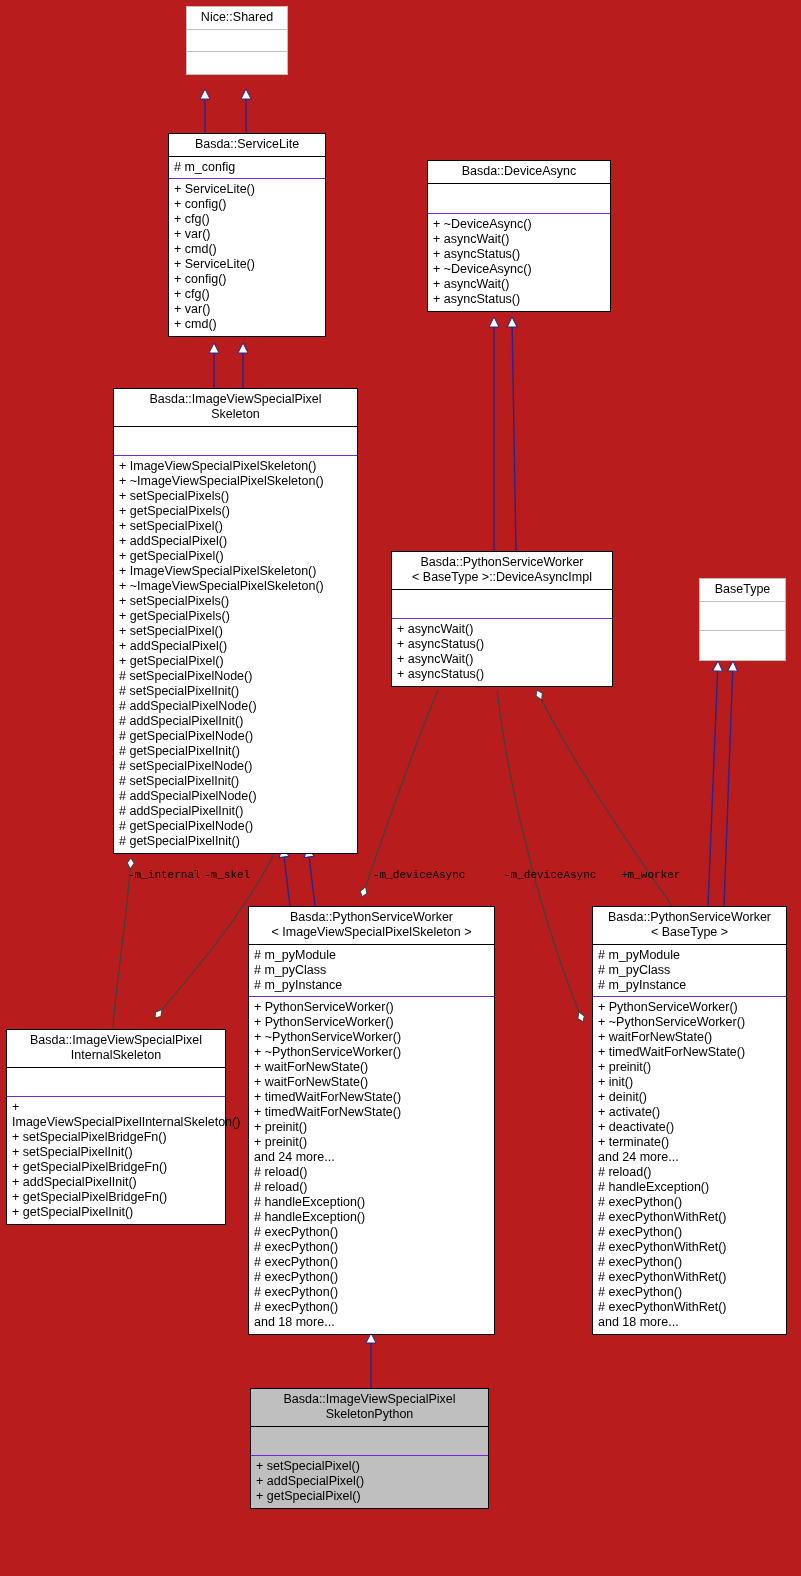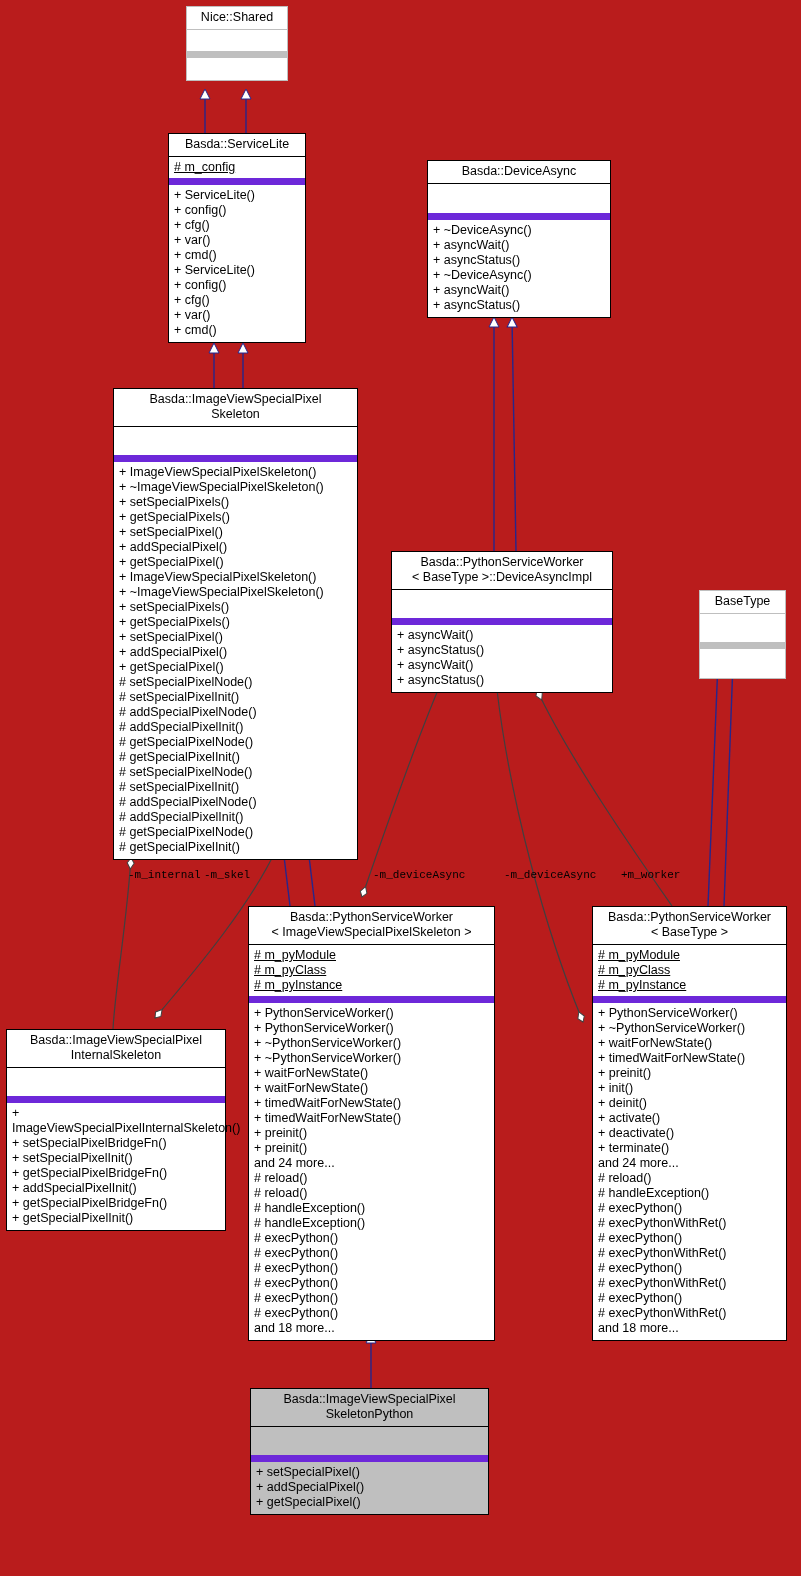--- a/index.html
+++ b/index.html
@@ -44,23 +44,22 @@
   }
   .box-title {
     text-align: center;
     padding: 3px 4px 4px 4px;
     border-bottom: 1px solid #000000;
     white-space: pre-line;
   }
   .faded .box-title { border-bottom-color: #bfbfbf; }
   .box-attrs {
     padding: 3px 5px 3px 5px;
-    border-bottom: 7px solid #6d28d9;
+    border-bottom: 1px solid #6d28d9;
     min-height: 15px;
-    text-decoration: underline;
   }
   .faded .box-attrs { border-bottom-color: #bfbfbf; }
   .box-ops {
     padding: 3px 5px 4px 5px;
     min-height: 15px;
   }
   .box-attrs div, .box-ops div {
     white-space: normal;
   }
   .edge-label {
@@ -137,21 +136,21 @@
       <path d="M537,690 C570,760 640,860 672,906" marker-start="url(#diaW)"></path>
     </g>
   </svg>
 
   <div class="uml-box faded" style="left:186px; top:6px; width:102px;">
     <div class="box-title">Nice::Shared</div>
     <div class="box-attrs"></div>
     <div class="box-ops"></div>
   </div>
 
-  <div class="uml-box" style="left:168px; top:133px; width:138px;">
+  <div class="uml-box" style="left:168px; top:133px; width:158px;">
     <div class="box-title">Basda::ServiceLite</div>
     <div class="box-attrs">
       <div># m_config</div>
     </div>
     <div class="box-ops">
       <div>+ ServiceLite()</div>
       <div>+ config()</div>
       <div>+ cfg()</div>
       <div>+ var()</div>
       <div>+ cmd()</div>
@@ -215,21 +214,21 @@
 &lt; BaseType &gt;::DeviceAsyncImpl</div>
     <div class="box-attrs" style="min-height:22px;"></div>
     <div class="box-ops">
       <div>+ asyncWait()</div>
       <div>+ asyncStatus()</div>
       <div>+ asyncWait()</div>
       <div>+ asyncStatus()</div>
     </div>
   </div>
 
-  <div class="uml-box faded" style="left:699px; top:578px; width:87px;margin-top:12px;">
+  <div class="uml-box faded" style="left:699px; top:578px; width:87px;">
     <div class="box-title">BaseType</div>
     <div class="box-attrs" style="min-height:22px;"></div>
     <div class="box-ops" style="min-height:22px;"></div>
   </div>
 
   <div class="uml-box" style="left:6px; top:1029px; width:220px;">
     <div class="box-title">Basda::ImageViewSpecialPixel
 InternalSkeleton</div>
     <div class="box-attrs" style="min-height:22px;"></div>
     <div class="box-ops">

